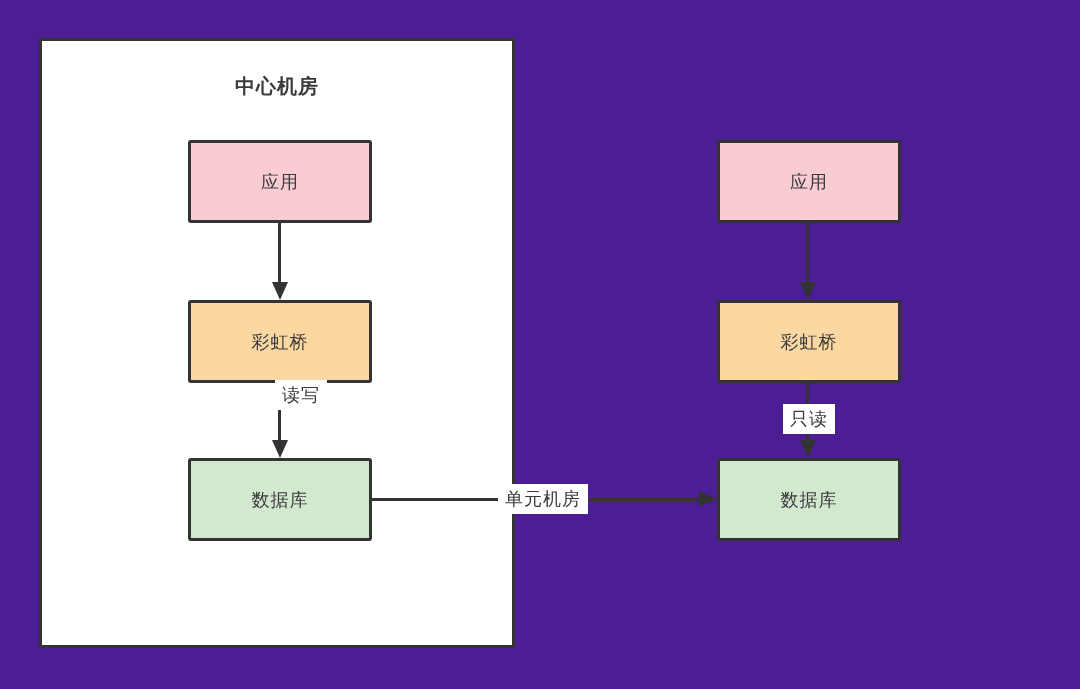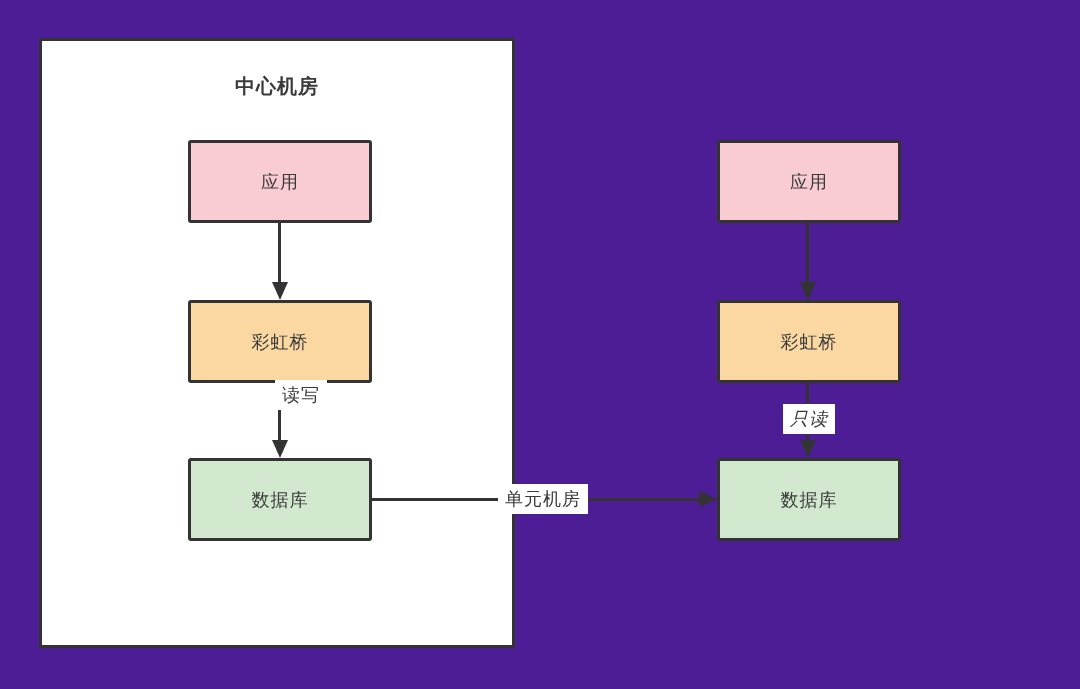--- a/index.html
+++ b/index.html
@@ -124,19 +124,19 @@
 
   <div class="vline" style="left:278px; top:383px; height:59px;"></div>
   <div class="arrow-down" style="left:272px; top:440px;"></div>
   <div class="edge-label" style="left:281px; top:395px;margin-left:20px;">读写</div>
 
   <div class="vline" style="left:806px; top:223px; height:61px;"></div>
   <div class="arrow-down" style="left:800px; top:282px;"></div>
 
   <div class="vline" style="left:806px; top:383px; height:59px;"></div>
   <div class="arrow-down" style="left:800px; top:440px;"></div>
-  <div class="edge-label" style="left:809px; top:419px;font-style:italic;">只读</div>
+  <div class="edge-label" style="left:809px; top:419px;">只读</div>
 
   <div class="hline" style="left:372px; top:498px; width:330px;"></div>
   <div class="arrow-right" style="left:699px; top:491px;"></div>
   <div class="edge-label" style="left:543px; top:499px;">单元机房</div>
 
 </div>
 
 </body></html>

